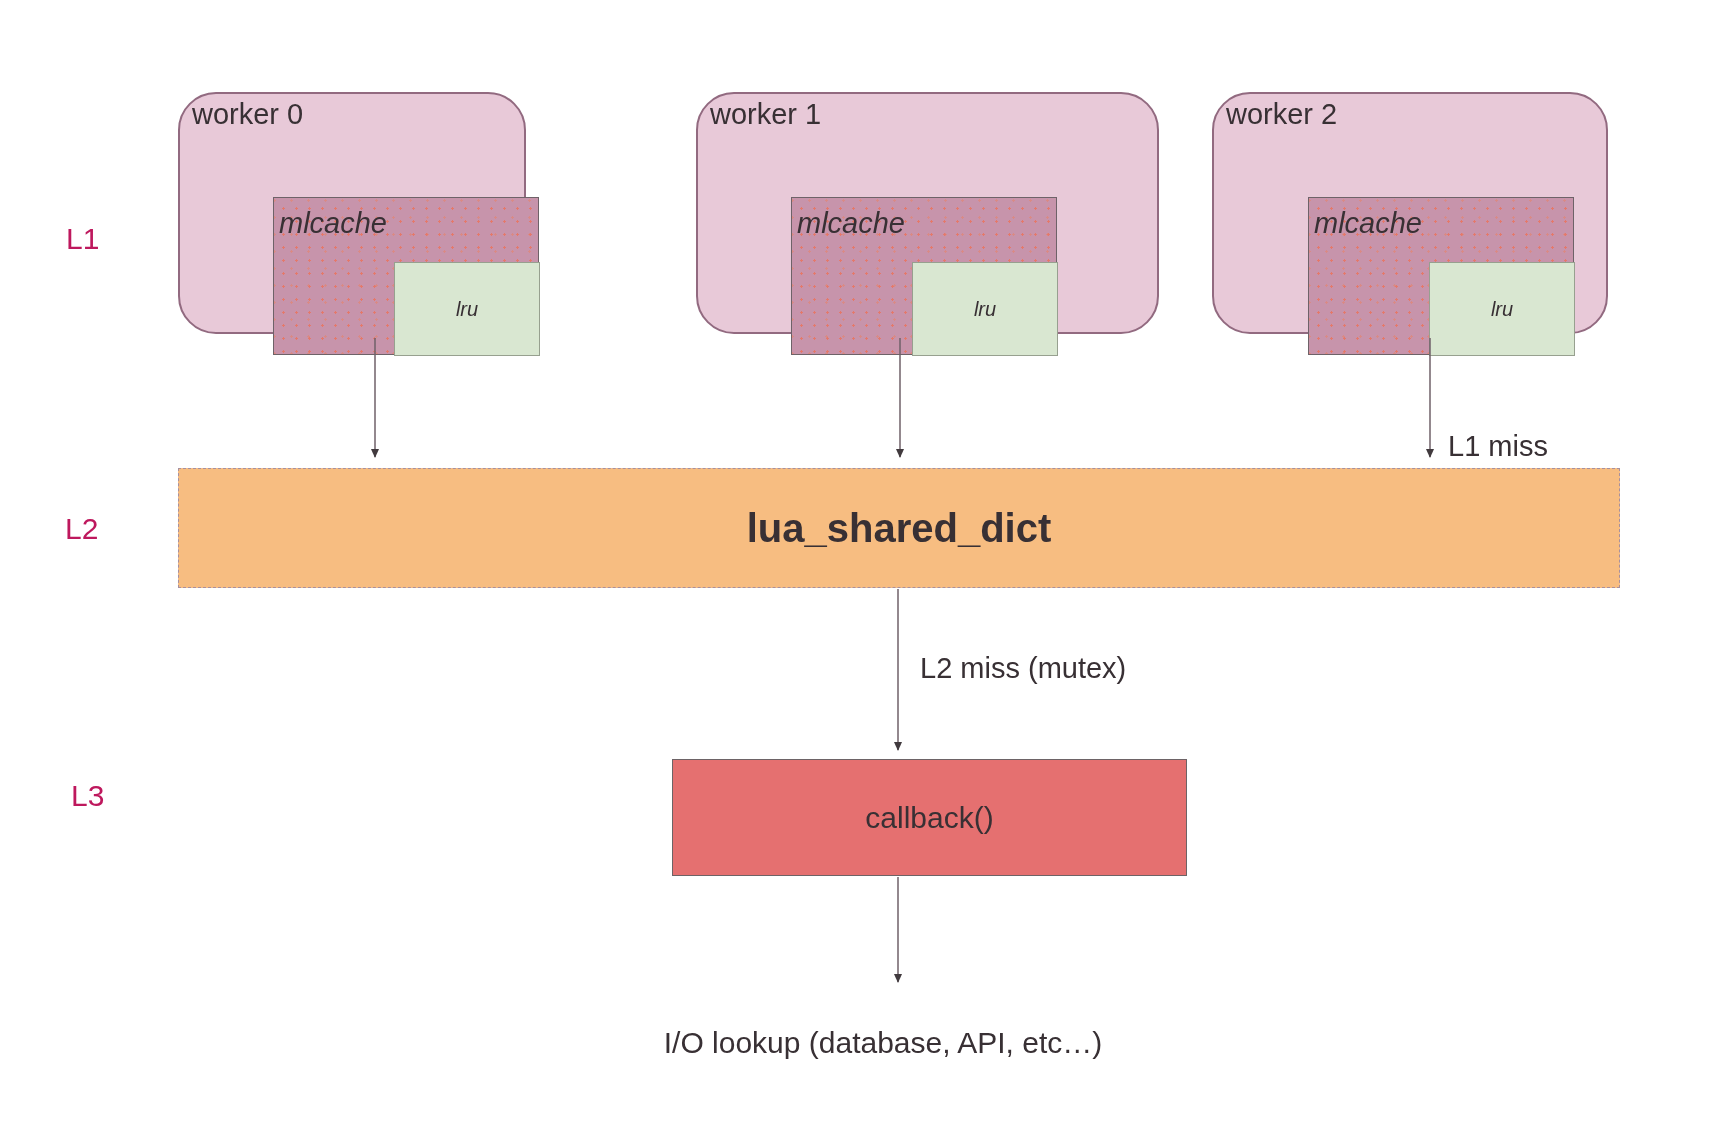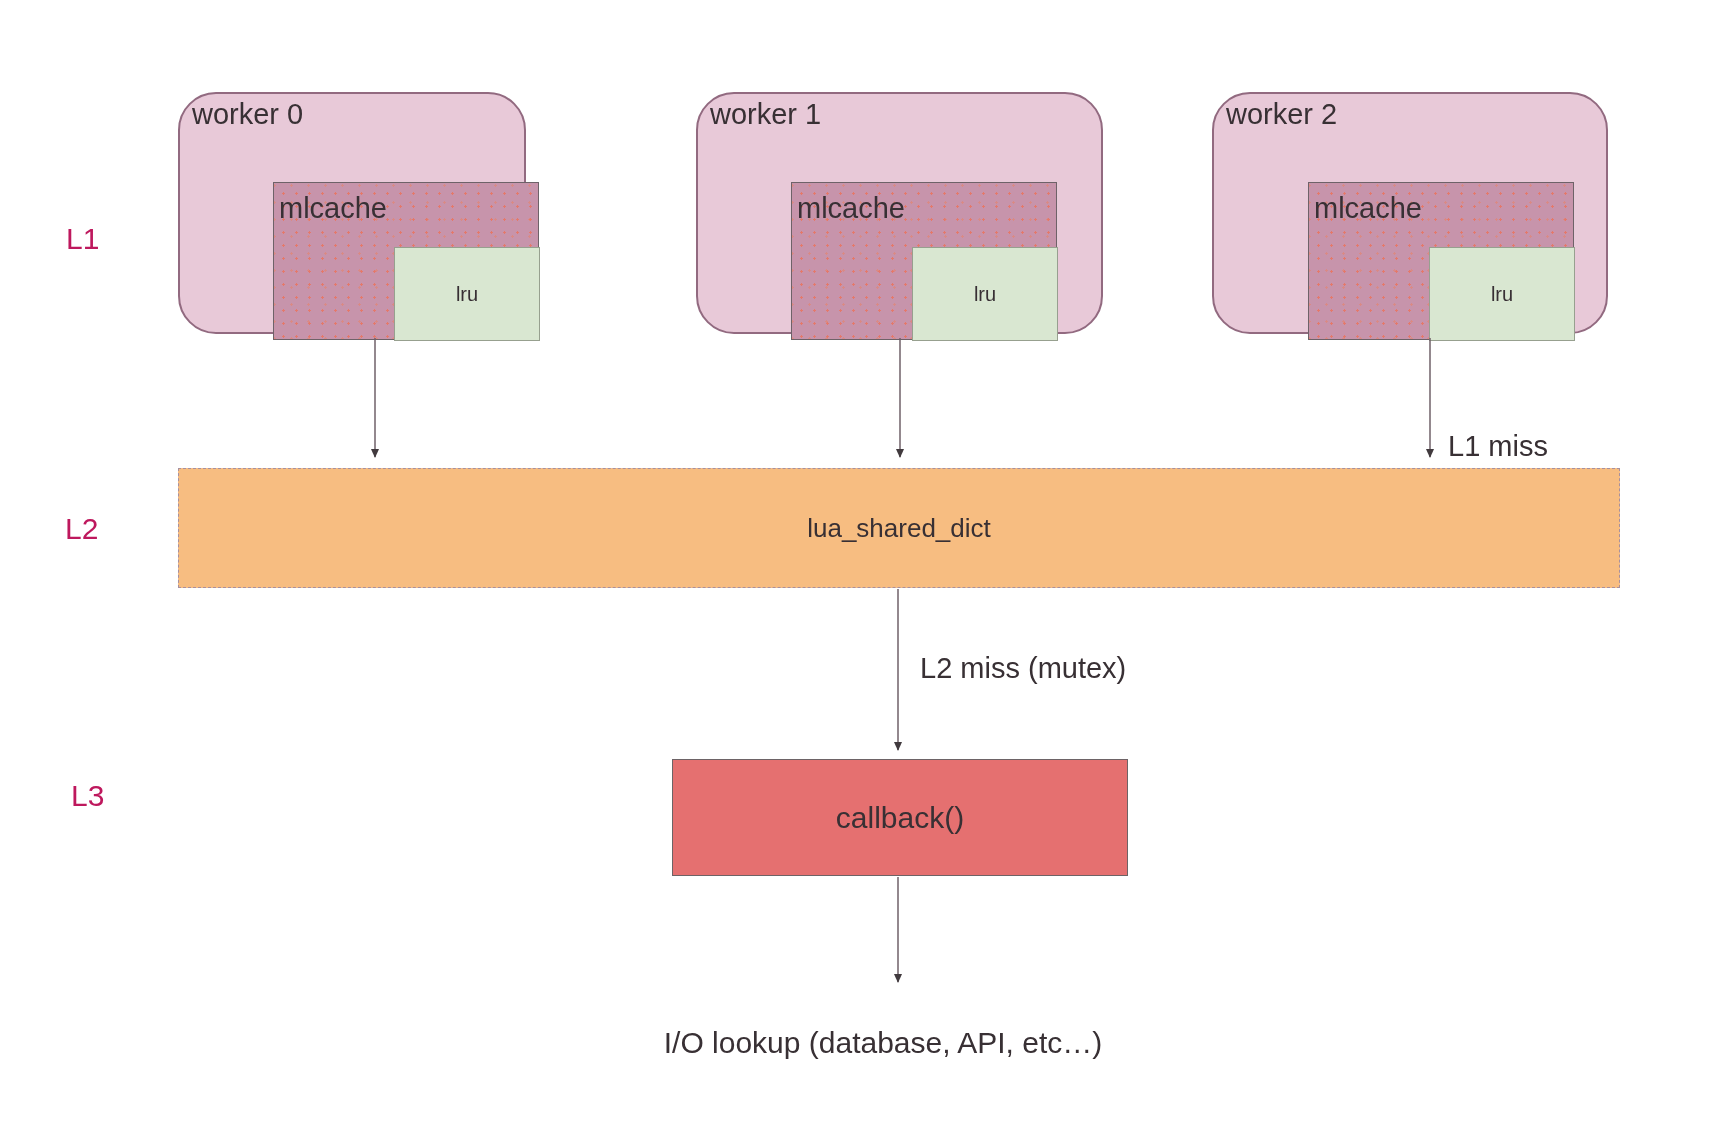--- a/index.html
+++ b/index.html
@@ -36,30 +36,31 @@
   .worker-title {
     position: absolute;
     left: 12px;
     top: 4px;
     font-size: 29px;
     font-weight: 500;
   }
   .mlcache {
     position: absolute;
     left: 92px;
-    top: 88px;
+    top: 103px;
     width: 266px;
     height: 158px;
     background-color: #c794ab;
     background-image: radial-gradient(#e4796b 1.1px, rgba(0,0,0,0) 1.3px),
                       radial-gradient(#d98a86 1px, rgba(0,0,0,0) 1.2px);
     background-size: 13px 13px, 17px 17px;
     background-position: 3px 4px, 9px 11px;
     border: 1px solid #6e6268;
     box-sizing: border-box;
+    font-style: italic;
   }
   .mlcache-title {
     position: absolute;
     left: 5px;
     top: 9px;
     font-size: 29px;
     font-weight: 500;
   }
   .lru {
     position: absolute;
@@ -87,30 +88,30 @@
     width: 1442px;
     height: 120px;
     background: #f7bd81;
     border: 1px dashed #a8909e;
     box-sizing: border-box;
     display: flex;
     align-items: center;
     justify-content: center;
   }
   .l2-bar-title {
-    font-size: 26px;
-    font-weight: 400;
+    font-size: 40px;
+    font-weight: 700;
   }
 
   
   .l3-box {
     position: absolute;
     left: 672px;
     top: 759px;
-    width: 456px;
+    width: 515px;
     height: 117px;
     background: #e57070;
     border: 1px solid #6d6366;
     box-sizing: border-box;
     display: flex;
     align-items: center;
     justify-content: center;
   }
   .l3-box-title {
     font-size: 30px;
@@ -151,21 +152,21 @@
 <div class="worker" style="left:178px; width:348px;">
   <div class="worker-title">worker 0</div>
   <div class="mlcache" style="left:93px;">
     <div class="mlcache-title">mlcache</div>
     <div class="lru">
       <span class="lru-title">lru</span>
     </div>
   </div>
 </div>
 
-<div class="worker" style="left:696px; width:407px;">
+<div class="worker" style="left:696px; width:463px;">
   <div class="worker-title">worker 1</div>
   <div class="mlcache" style="left:93px;">
     <div class="mlcache-title">mlcache</div>
     <div class="lru">
       <span class="lru-title">lru</span>
     </div>
   </div>
 </div>
 
 <div class="worker" style="left:1212px; width:396px;">

